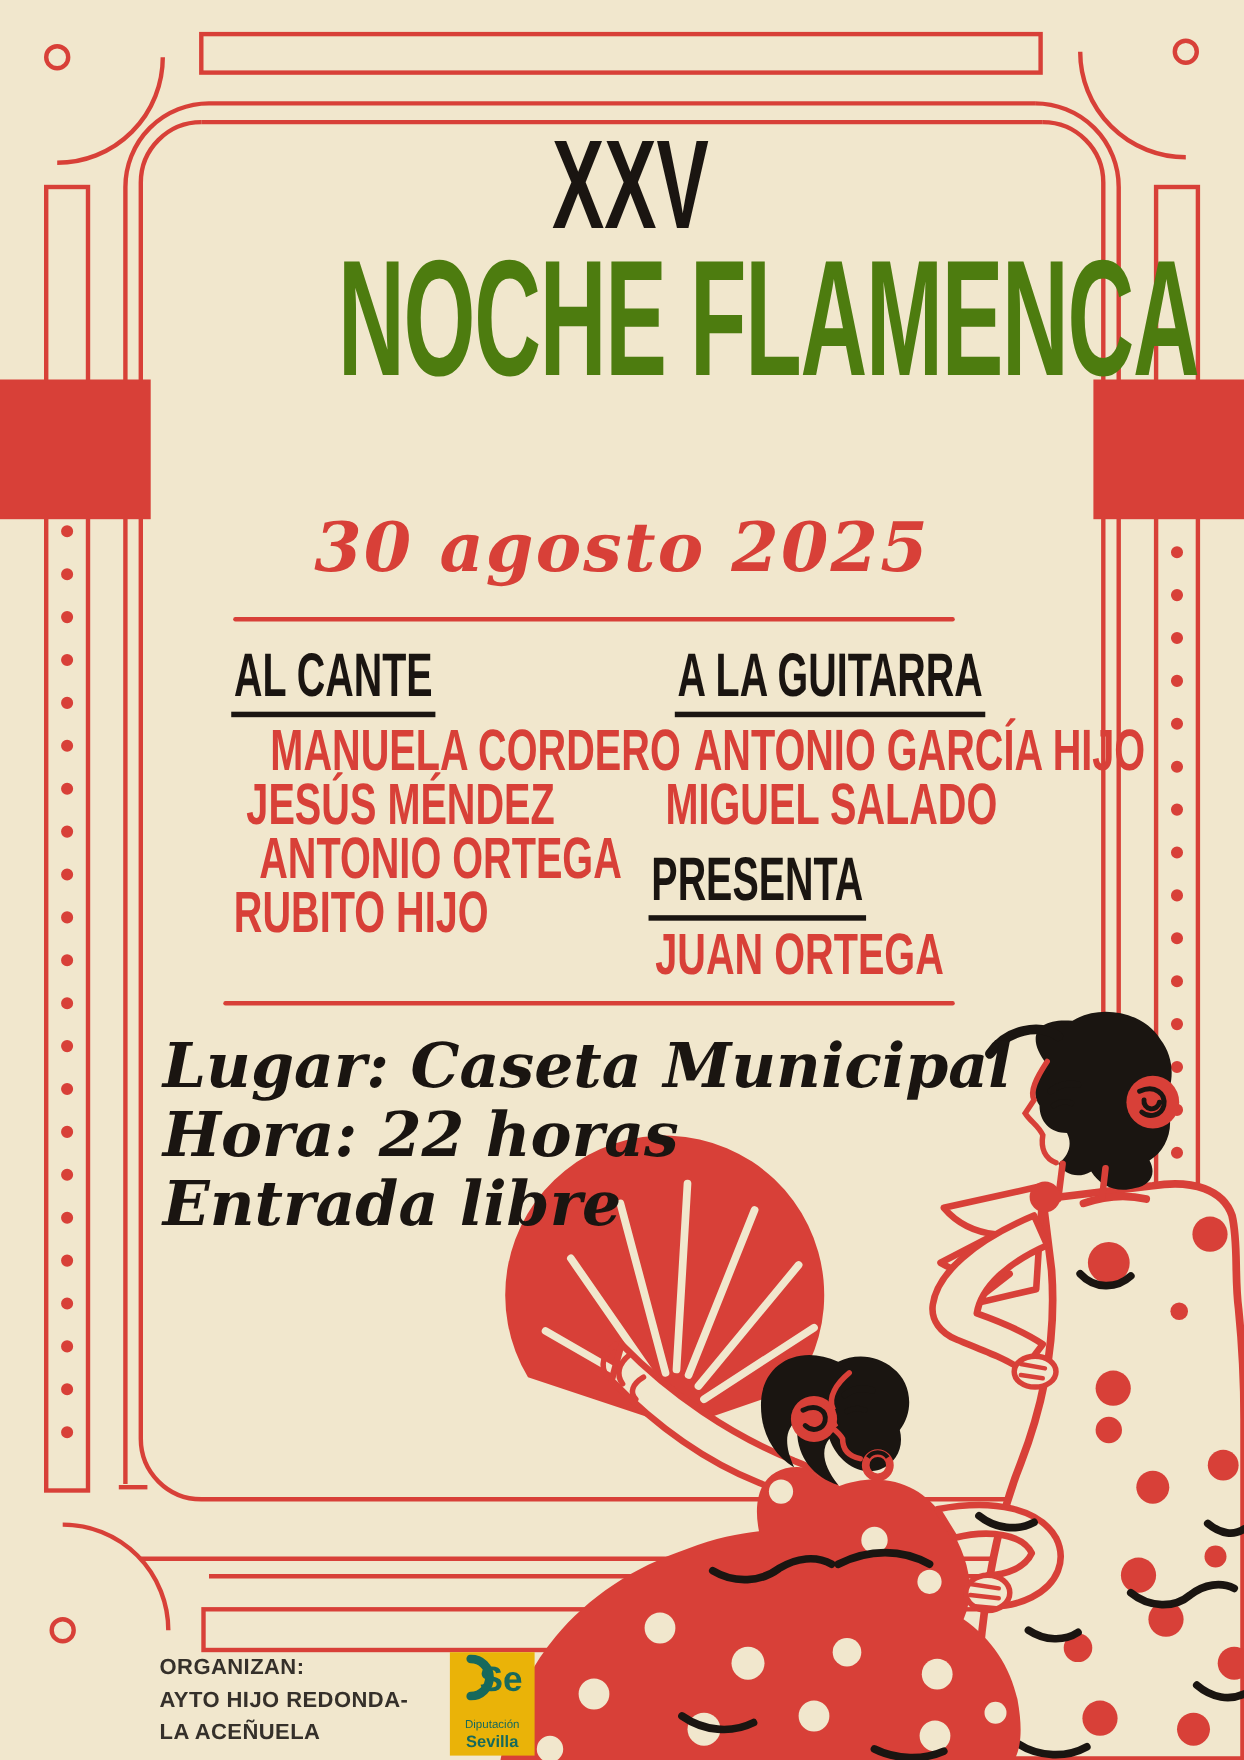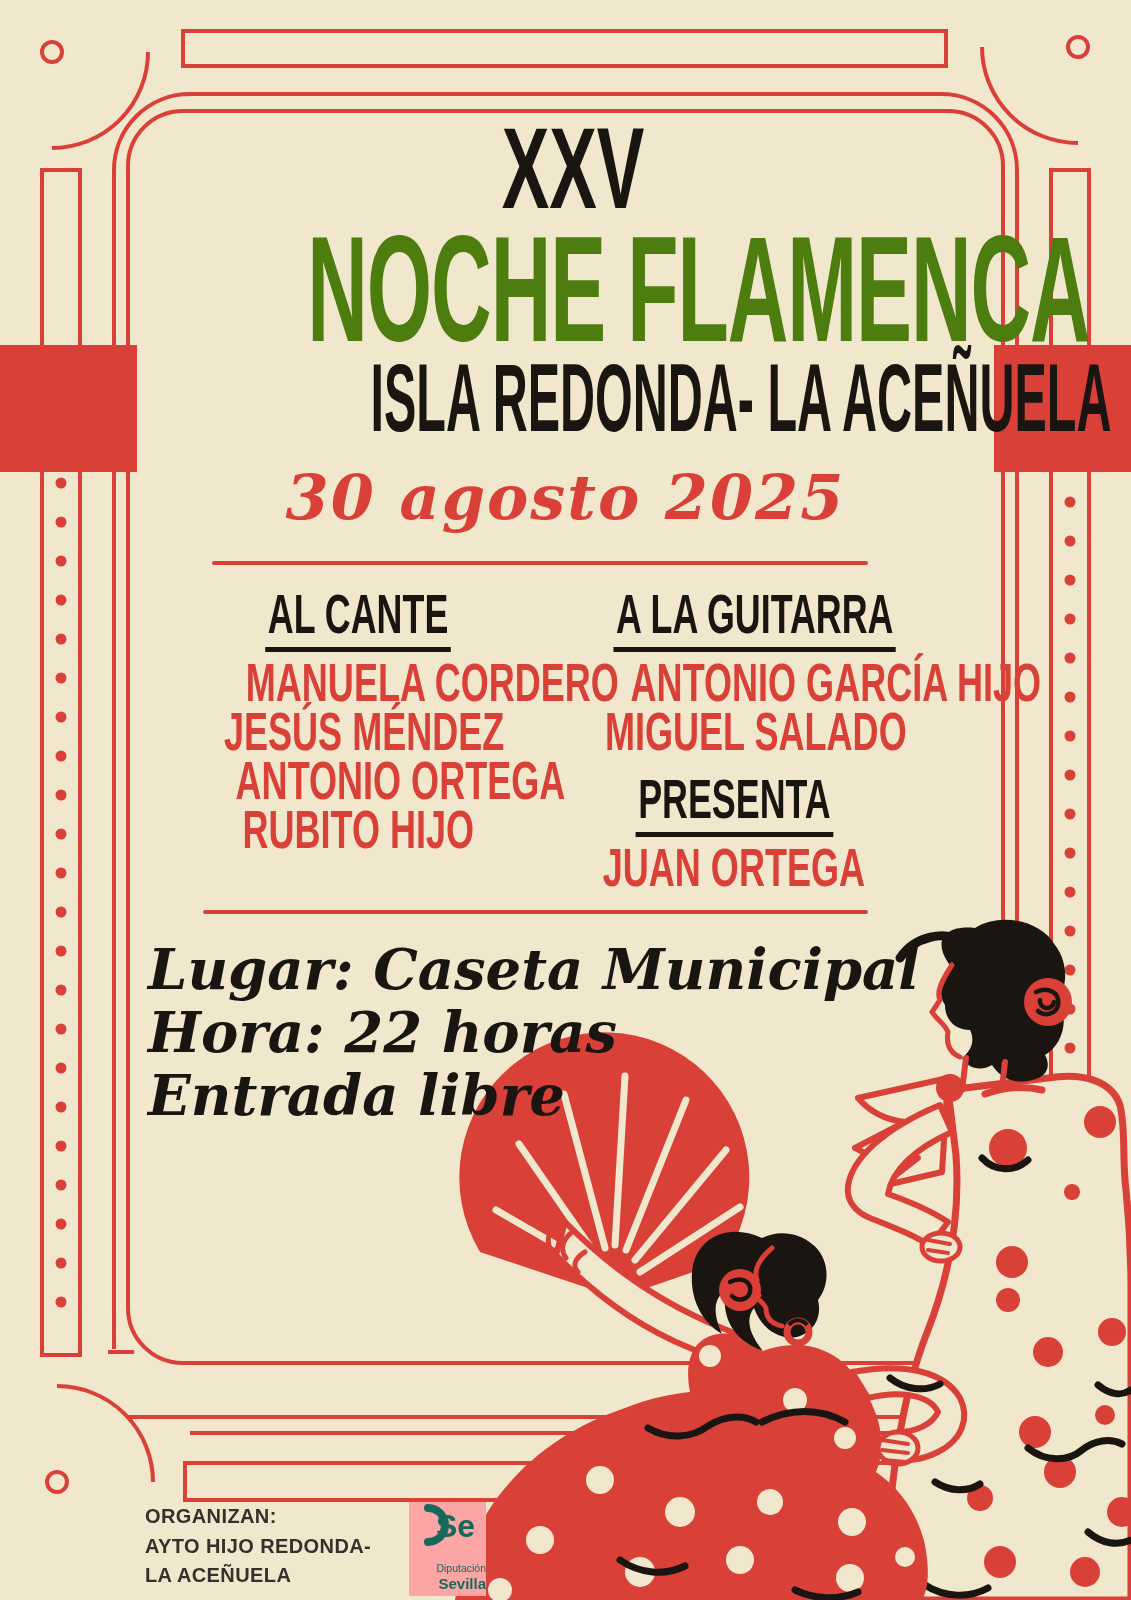--- a/index.html
+++ b/index.html
@@ -19,38 +19,38 @@
   .t-roman{top:118px;font-size:115px;line-height:100px;font-weight:700;color:#1a1511;padding-left:16px;}
   .t-main{top:228px;font-size:150px;line-height:122px;font-weight:700;color:#4d7c0f;letter-spacing:-2px;}
   .t-sub{top:352px;font-size:97px;line-height:92px;font-weight:700;color:#1a1511;}
   .t-date{top:448px;font-size:62px;line-height:100px;font-weight:700;font-style:italic;
           font-family:"DejaVu Serif", serif;color:#d84038;letter-spacing:2px;}
 
   .rule{position:absolute;height:4px;background:#d84038;border-radius:2px;}
   .rule1{left:212px;width:656px;top:561px;}
   .rule2{left:203px;width:665px;top:910px;}
 
-  .col{position:absolute;text-align:center;}
+  .col{position:absolute;text-align:left;}
   .col-cante{left:158px;top:583px;width:400px;}
   .col-guit{left:534px;top:583px;width:400px;}
   .col-pres{left:534px;top:768px;width:400px;}
   .colhead{font-size:56px;line-height:62px;font-weight:700;color:#1a1511;margin-bottom:6px;}
   .colhead .cond{--sx:.64;border-bottom:5px solid #1a1511;padding:0 4px 2px;}
   .nline{font-size:53px;line-height:49px;font-weight:700;color:#d84038;}
   .nline .cond{--sx:.68;}
 
   .details{position:absolute;left:148px;top:938px;font-family:"DejaVu Serif", serif;
            font-style:italic;font-weight:700;font-size:56px;line-height:63px;color:#1a1511;}
   .details div{white-space:nowrap;}
 
   .organizers{position:absolute;left:145px;top:1502px;font-size:20px;line-height:29.5px;
               font-weight:700;letter-spacing:.4px;color:#35302a;}
 
-  .logo{position:absolute;left:409px;top:1502px;width:77px;height:94px;background:#fca5a5;
-        text-align:right;}
+  .logo{position:absolute;left:409px;top:1502px;width:77px;height:94px;background:#eab308;
+        text-align:center;}
   .logo-sub1{font-size:10.5px;line-height:12px;color:#17695c;margin-top:16px;}
   .logo-sub2{font-size:15px;line-height:19px;font-weight:700;color:#17695c;}
 </style>
 </head>
 <body>
 
 <div class="poster">
 
   <svg class="layer z1" viewBox="0 0 1131 1600">
     <g stroke="#d84038" stroke-width="4" fill="none">
@@ -233,23 +233,20 @@
   <div class="layer z3">
 
     <div class="cline t-roman">
       <span class="cond" style="--sx:.62">XXV</span>
     </div>
 
     <div class="cline t-main">
       <span class="cond" style="--sx:.56">NOCHE FLAMENCA</span>
     </div>
 
-    <div class="cline t-sub">
-      <span class="cond" style="--sx:.50">ISLA REDONDA- LA ACEÑUELA</span>
-    </div>
 
     <div class="cline t-date">
       <span>30 agosto 2025</span>
     </div>
 
     <div class="rule rule1"></div>
 
     <div class="col col-cante">
       <div class="colhead">
         <span class="cond">AL CANTE</span>

